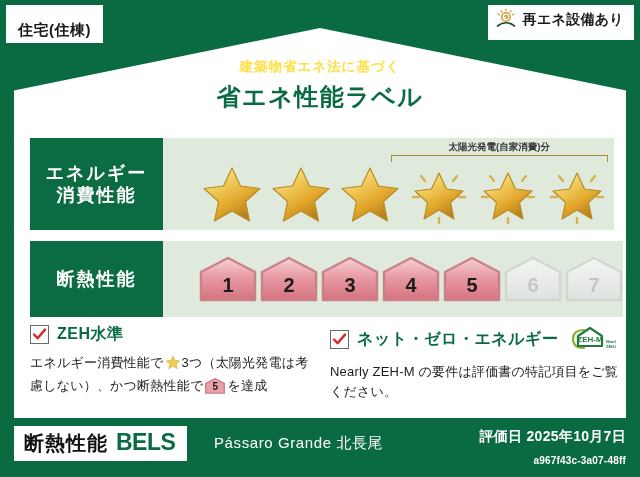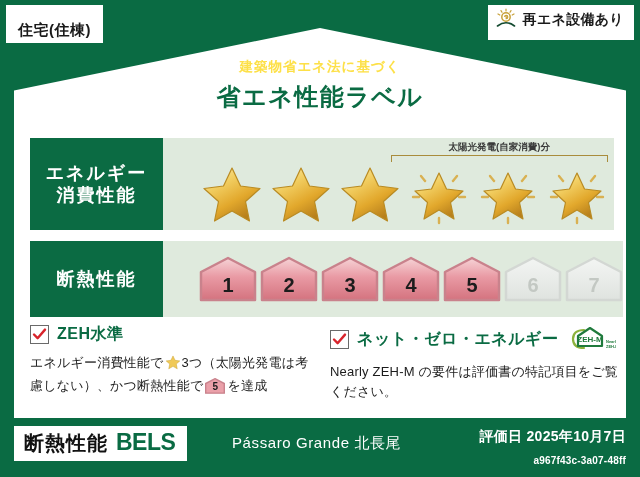--- a/index.html
+++ b/index.html
@@ -208,21 +208,21 @@
   }
   #bels-chip .jp{
     font-size:20px; font-weight:bold; color:#111; letter-spacing:1px;
   }
   #bels-chip .bels{
     font-size:23px; font-weight:bold; color:#0a6b43;
     letter-spacing:-0.5px;
   }
   #property-name{
     position:absolute; left:214px; top:16px;
-    font-size:15px; color:#ffffff; letter-spacing:0.6px;margin-left:18px;
+    font-size:15px; color:#ffffff; letter-spacing:0.6px;
   }
   #eval-block{
     position:absolute; right:14px; top:10px;
     text-align:right; color:#ffffff;
   }
   #eval-date{ font-size:14px; font-weight:bold; letter-spacing:0.3px;padding-left:40px; }
   #eval-id{ font-size:10px; margin-top:9px; letter-spacing:0.2px;font-weight:bold; }
 </style>
 </head>
 <body>

